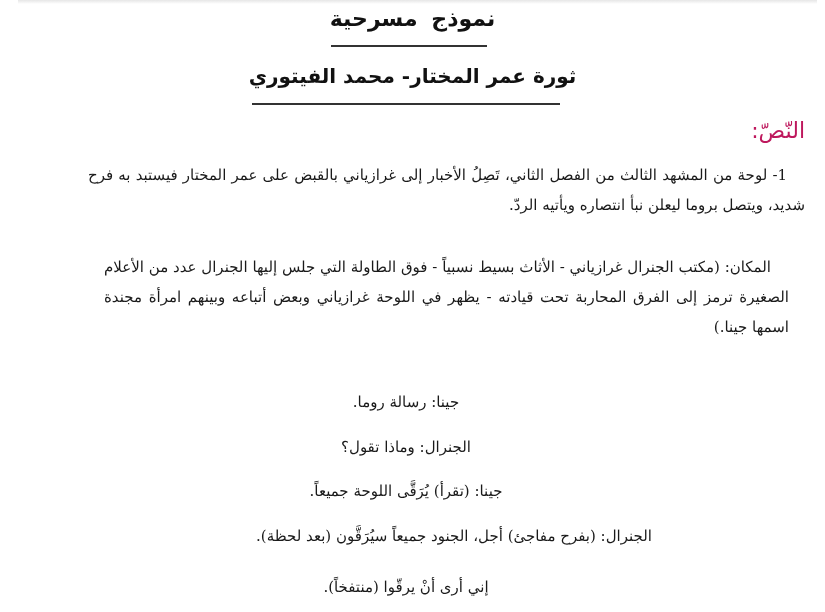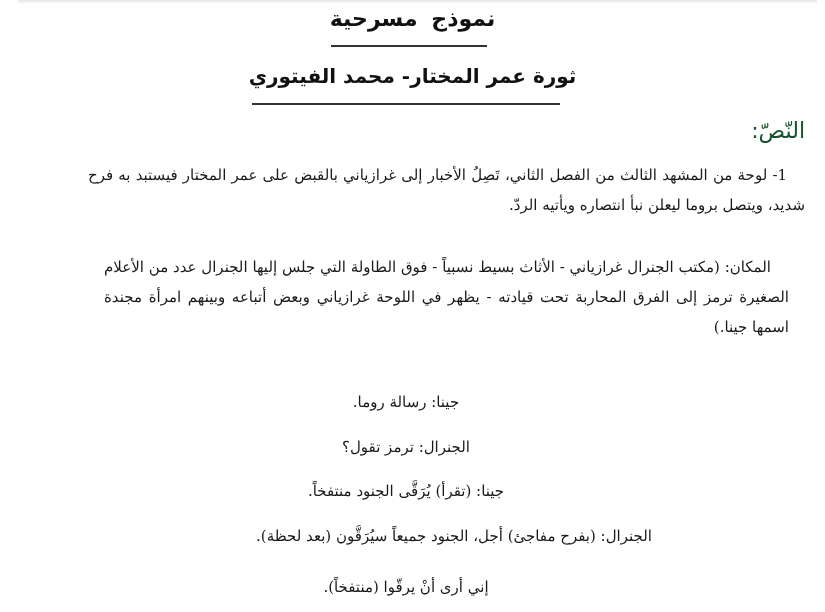--- a/index.html
+++ b/index.html
@@ -64,21 +64,21 @@
       height: 2px;
       background: #333;
     }
     .section-label {
       position: absolute;
       top: 114px;
       right: 20px;
       font-family: "DejaVu Sans", "Liberation Sans", sans-serif;
       font-size: 22px;
       line-height: 34px;
-      color: #14532d;
+      color: #be185d;
     }
     .para {
       position: absolute;
       right: 20px;
       left: 88px;
       font-size: 15px;
       line-height: 30px;
       text-align: justify;
       text-align-last: right;
       color: #1a1a1a;
@@ -116,16 +116,16 @@
 
 <p class="para para-1" style="margin:0;">
   <span class="indent"></span><span>1- لوحة من المشهد الثالث من الفصل الثاني، تَصِلُ الأخبار إلى غرازياني بالقبض على عمر المختار فيستبد به فرح شديد، ويتصل بروما ليعلن نبأ انتصاره ويأتيه الردّ.</span>
 </p>
 
 <p class="para para-2" style="margin:16px;">
   <span class="indent"></span><span>المكان: (مكتب الجنرال غرازياني - الأثاث بسيط نسبياً - فوق الطاولة التي جلس إليها الجنرال عدد من الأعلام الصغيرة ترمز إلى الفرق المحاربة تحت قيادته - يظهر في اللوحة غرازياني وبعض أتباعه وبينهم امرأة مجندة اسمها جينا.)</span>
 </p>
 
 <div class="dialogue d1">جينا: رسالة روما.</div>
-<div class="dialogue d2">الجنرال: ترمز تقول؟</div>
-<div class="dialogue d3">جينا: (تقرأ) يُرَقَّى الجنود منتفخاً.</div>
+<div class="dialogue d2">الجنرال: وماذا تقول؟</div>
+<div class="dialogue d3">جينا: (تقرأ) يُرَقَّى اللوحة جميعاً.</div>
 <div class="dialogue d4">الجنرال: (بفرح مفاجئ) أجل، الجنود جميعاً سيُرَقَّون (بعد لحظة).</div>
 <div class="dialogue d5">إني أرى أنْ يرقّوا (منتفخاً).</div>
 
 </body></html>

